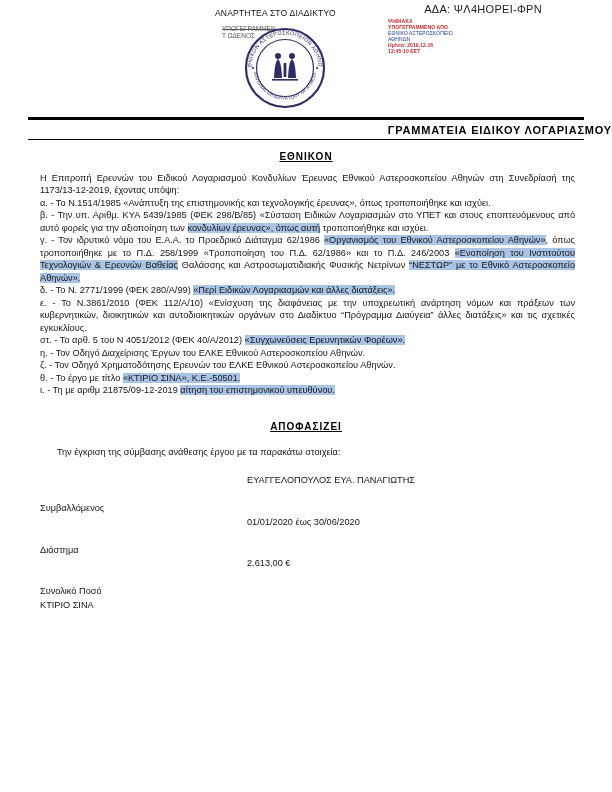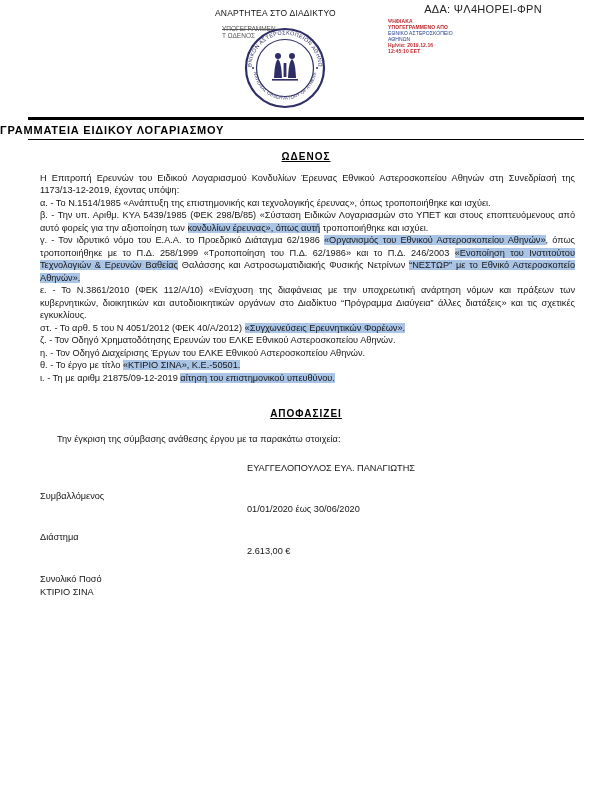--- a/index.html
+++ b/index.html
@@ -15,21 +15,21 @@
   .sig-overlay .ol1 { text-decoration:line-through; }
   .stamp { position:absolute; top:18px; left:388px; width:80px; font-size:5px; line-height:6px; letter-spacing:0.1px; }
   .stamp-line.red  { color:var(--stampred); font-weight:bold; }
   .stamp-line.blue { color:var(--stampblue); }
   .seal { position:absolute; top:27px; left:244px; width:82px; height:82px; }
   
   .content { padding-top:117px; }
   .rule { margin:0 28px; background:#000; }
   .rule1 { height:2.5px; }
   .rule2 { height:1.2px; }
-  .dept { text-align:left; font-weight:bold; font-size:11px; letter-spacing:0.8px; padding:4px 12px 3px 0; color:#000; }
+  .dept { text-align:right; font-weight:bold; font-size:11px; letter-spacing:0.8px; padding:4px 0 3px 0; color:#000; }
   .heading { margin-top:11px; text-align:center; font-weight:bold; font-size:10px; letter-spacing:1px; text-decoration:underline; color:#000; }
   .cons { margin:10px 37px 7px 40px; font-size:9.2px; line-height:1.36; text-align:justify; color:#151515; }
   .cons-intro, .cons-item { margin:0; }
   .hl { background:var(--highlight); }
   .decides { margin-top:24px; }
   .decides-intro { margin:14px 37px 0 40px; text-indent:17px; font-size:9.2px; line-height:1.36; color:#151515; }
   .details { margin:16px 40px 0 40px; font-size:9.2px; color:#151515; }
   .detail-row { display:flex; line-height:1.45; }
   .detail-label { width:207px; flex:0 0 207px;margin-top:28px; }
   .detail-value { flex:1; }
@@ -80,32 +80,33 @@
       <circle cx="9" cy="41" r="1"></circle>
       <circle cx="73" cy="41" r="1"></circle>
     </g>
   </svg>
 
   <div class="content">
     <div class="rule rule1"></div>
     <div class="dept">ΓΡΑΜΜΑΤΕΙΑ ΕΙΔΙΚΟΥ ΛΟΓΑΡΙΑΣΜΟΥ</div>
     <div class="rule rule2"></div>
 
-    <div class="heading">ΩΔΕΝΟΣ</div>
+    <div class="heading">ΕΘΝΙΚΟΝ</div>
 
     <div class="cons" id="cons-list">
       <p class="cons-intro">Η Επιτροπή Ερευνών του Ειδικού Λογαριασμού Κονδυλίων Έρευνας Εθνικού Αστεροσκοπείου Αθηνών στη Συνεδρίασή της 1173/13-12-2019, έχοντας υπόψη:</p>
 
     <div class="cons-item"><span>α. - Το Ν.1514/1985 «Ανάπτυξη της επιστημονικής και τεχνολογικής έρευνας», όπως τροποποιήθηκε και ισχύει.</span></div>
         <div class="cons-item"><span>β. - Την υπ. Αριθμ. ΚΥΑ 5439/1985 (ΦΕΚ 298/Β/85) «Σύσταση Ειδικών Λογαριασμών στο ΥΠΕΤ και στους εποπτευόμενους από αυτό φορείς για την αξιοποίηση των </span><span class="hl">κονδυλίων έρευνας», όπως αυτή</span><span> τροποποιήθηκε και ισχύει.</span></div>
         <div class="cons-item"><span>γ. - Τον ιδρυτικό νόμο του Ε.Α.Α. το Προεδρικό Διάταγμα 62/1986 </span><span class="hl">«Οργανισμός του Εθνικού Αστεροσκοπείου Αθηνών»</span><span>, όπως τροποποιήθηκε με το Π.Δ. 258/1999 «Τροποποίηση του Π.Δ. 62/1986» και το Π.Δ. 246/2003 </span><span class="hl">«Ενοποίηση του Ινστιτούτου Τεχνολογιών &amp; Ερευνών Βαθείας</span><span> Θαλάσσης και Αστροσωματιδιακής Φυσικής Νετρίνων </span><span class="hl">“ΝΕΣΤΩΡ” με το Εθνικό Αστεροσκοπείο Αθηνών».</span></div>
+        <div class="cons-item"><span>δ. - Το Ν. 2771/1999 (ΦΕΚ 280/Α/99) </span><span class="hl">«Περί Ειδικών Λογαριασμών και άλλες διατάξεις».</span></div>
         <div class="cons-item"><span>ε. - Το Ν.3861/2010 (ΦΕΚ 112/Α/10) «Ενίσχυση της διαφάνειας με την υποχρεωτική ανάρτηση νόμων και πράξεων των κυβερνητικών, διοικητικών και αυτοδιοικητικών οργάνων στο Διαδίκτυο “Πρόγραμμα Διαύγεια” άλλες διατάξεις» και τις σχετικές εγκυκλίους.</span></div>
         <div class="cons-item"><span>στ. - Το αρθ. 5 του Ν 4051/2012 (ΦΕΚ 40/Α/2012) </span><span class="hl">«Συγχωνεύσεις Ερευνητικών Φορέων».</span></div>
+        <div class="cons-item"><span>η. - Τον Οδηγό Διαχείρισης Έργων του ΕΛΚΕ Εθνικού Αστεροσκοπείου Αθηνών.</span></div>
         <div class="cons-item"><span>ζ. - Τον Οδηγό Χρηματοδότησης Ερευνών του ΕΛΚΕ Εθνικού Αστεροσκοπείου Αθηνών.</span></div>
-        <div class="cons-item"><span>η. - Τον Οδηγό Διαχείρισης Έργων του ΕΛΚΕ Εθνικού Αστεροσκοπείου Αθηνών.</span></div>
         <div class="cons-item"><span>θ. - Το έργο με τίτλο </span><span class="hl">«ΚΤΙΡΙΟ ΣΙΝΑ», Κ.Ε.-50501.</span></div>
         <div class="cons-item"><span>ι. - Τη με αριθμ 21875/09-12-2019 </span><span class="hl">αίτηση του επιστημονικού υπευθύνου.</span></div>
       </div>
 
     <div class="heading decides">ΑΠΟΦΑΣΙΖΕΙ</div>
 
     <p class="decides-intro">Την έγκριση της σύμβασης ανάθεσης έργου με τα παρακάτω στοιχεία:</p>
 
     <div class="details" id="details">
 

